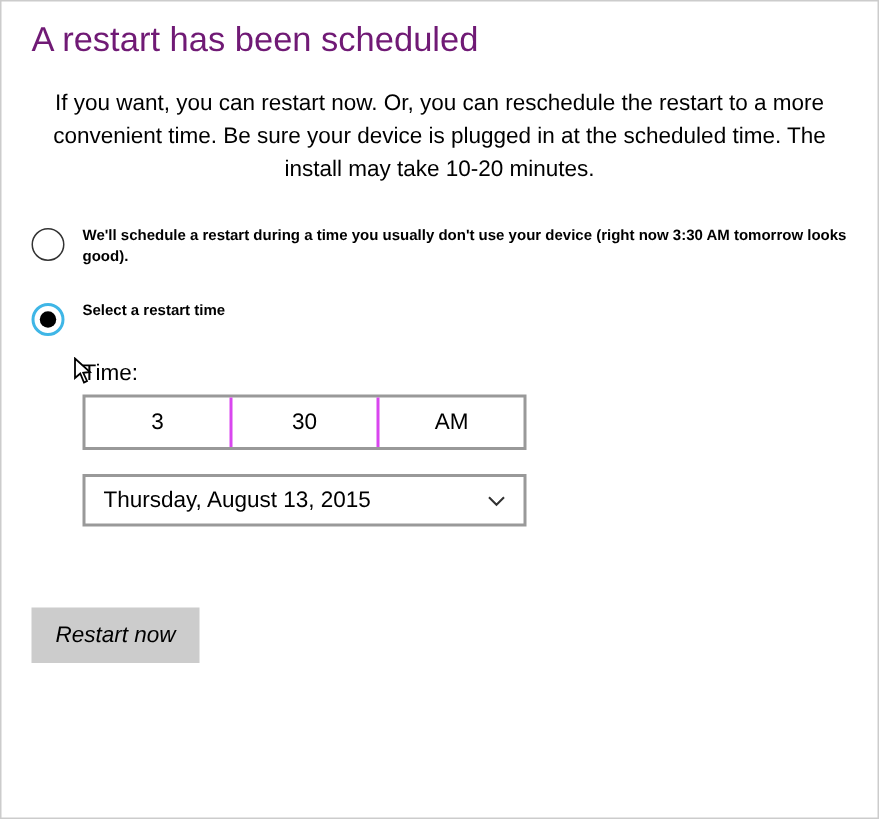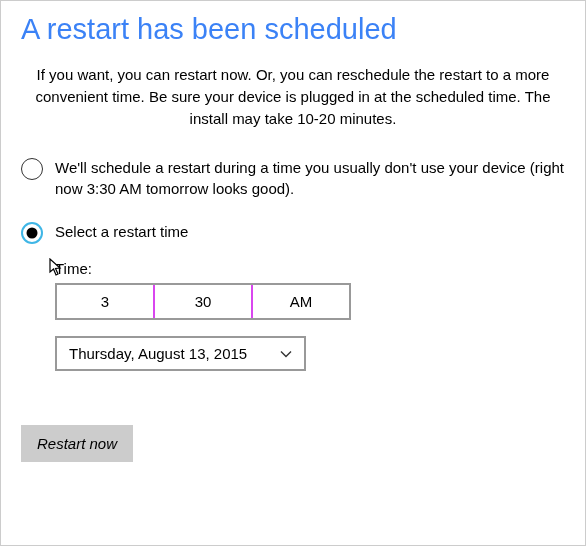--- a/index.html
+++ b/index.html
@@ -7,24 +7,24 @@
       font-family: "Segoe UI", Arial, sans-serif;
       font-size: 15px;
       color: #000;
       background: #fff;
       width: 586px;
       height: 546px;
       padding: 12px 20px 20px 20px;
       border: 1px solid #ccc;
     }
     .title {
-      font-size: 29px;
+      font-size: 23px;
       font-weight: 400;
       margin-bottom: 18px;
-      color: #3b82f6;
+      color: #701a75;
     }
     .description {
       font-size: 15px;
       line-height: 1.45;
       margin-bottom: 28px;
       color: #000;
       text-align: center;
     }
     .option {
       display: flex;
@@ -50,22 +50,23 @@
       position: absolute;
       width: 11px;
       height: 11px;
       background: #000;
       border-radius: 50%;
       top: 50%;
       left: 50%;
       transform: translate(-50%, -50%);
     }
     .option-label {
-      font-size: 15px;
+      font-size: 10px;
       line-height: 1.4;
+      font-weight: bold;
     }
     .time-section {
       margin-left: 34px;
       margin-top: -6px;
       position: relative;
     }
     .cursor {
       position: absolute;
       left: -6px;
       top: -2px;
@@ -90,21 +91,21 @@
       cursor: pointer;
     }
     .time-cell + .time-cell {
       border-left: 2px solid #d946ef;
     }
     .day-picker {
       display: flex;
       align-items: center;
       justify-content: space-between;
       border: 2px solid #999;
-      width: 251px;
+      width: 296px;
       padding: 7px 12px;
       cursor: pointer;
       font-size: 15px;
     }
     .chevron {
       width: 12px;
       height: 12px;
     }
     .chevron svg { display: block; }
     .restart-btn {

